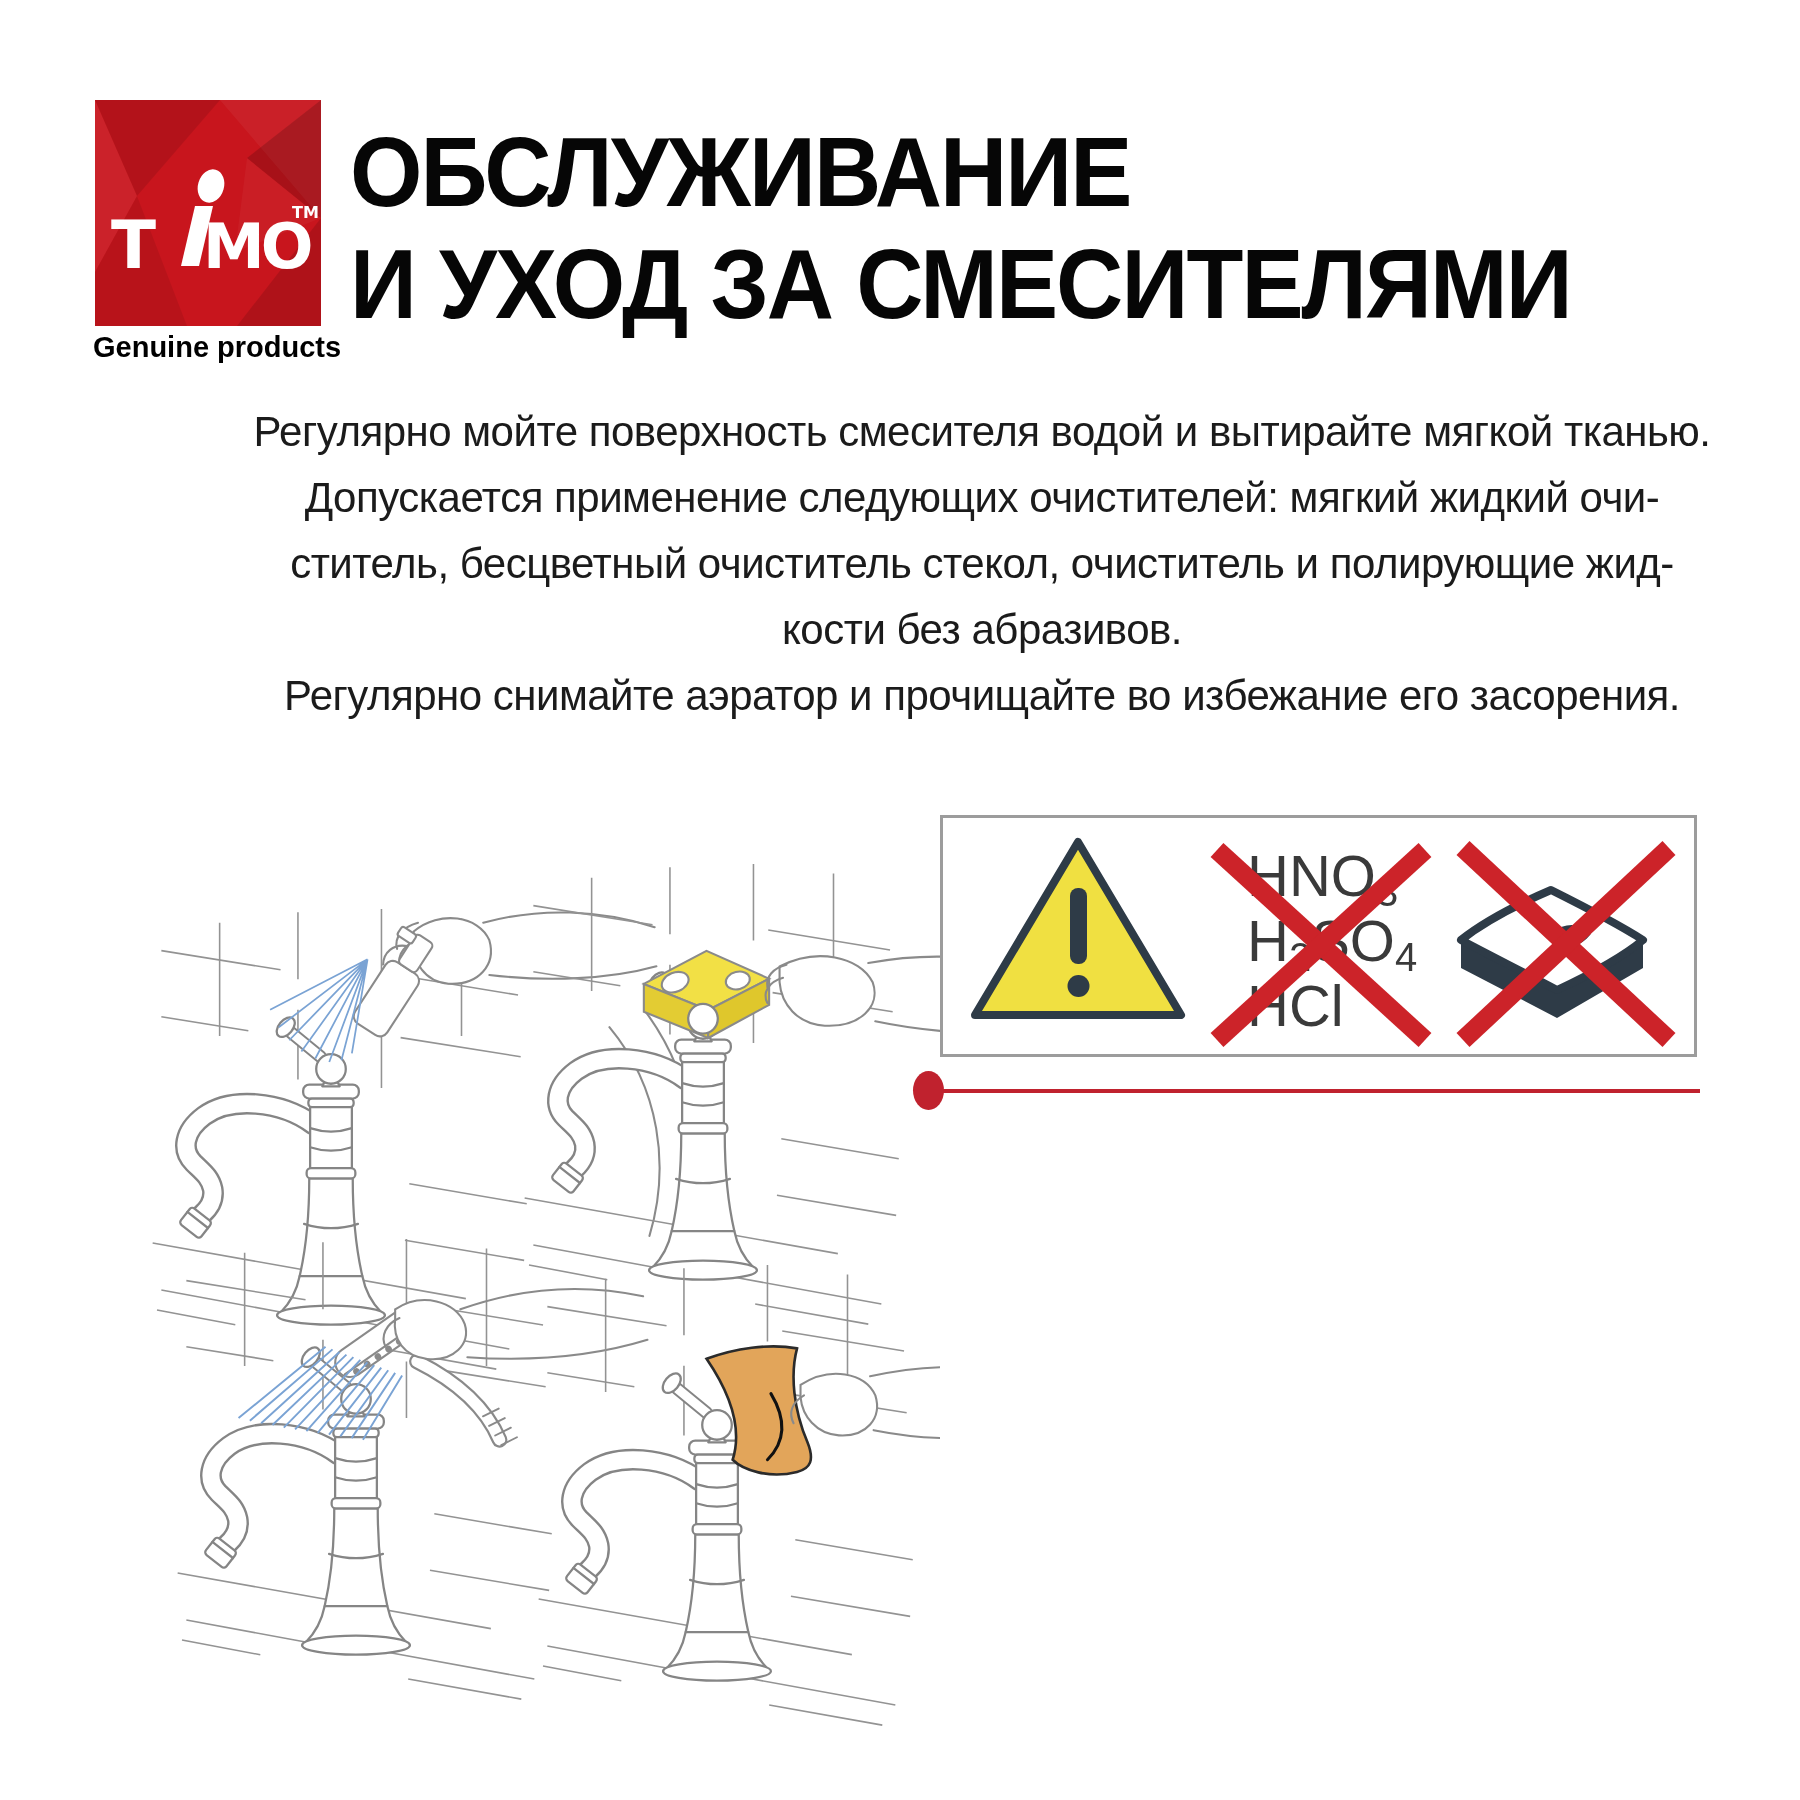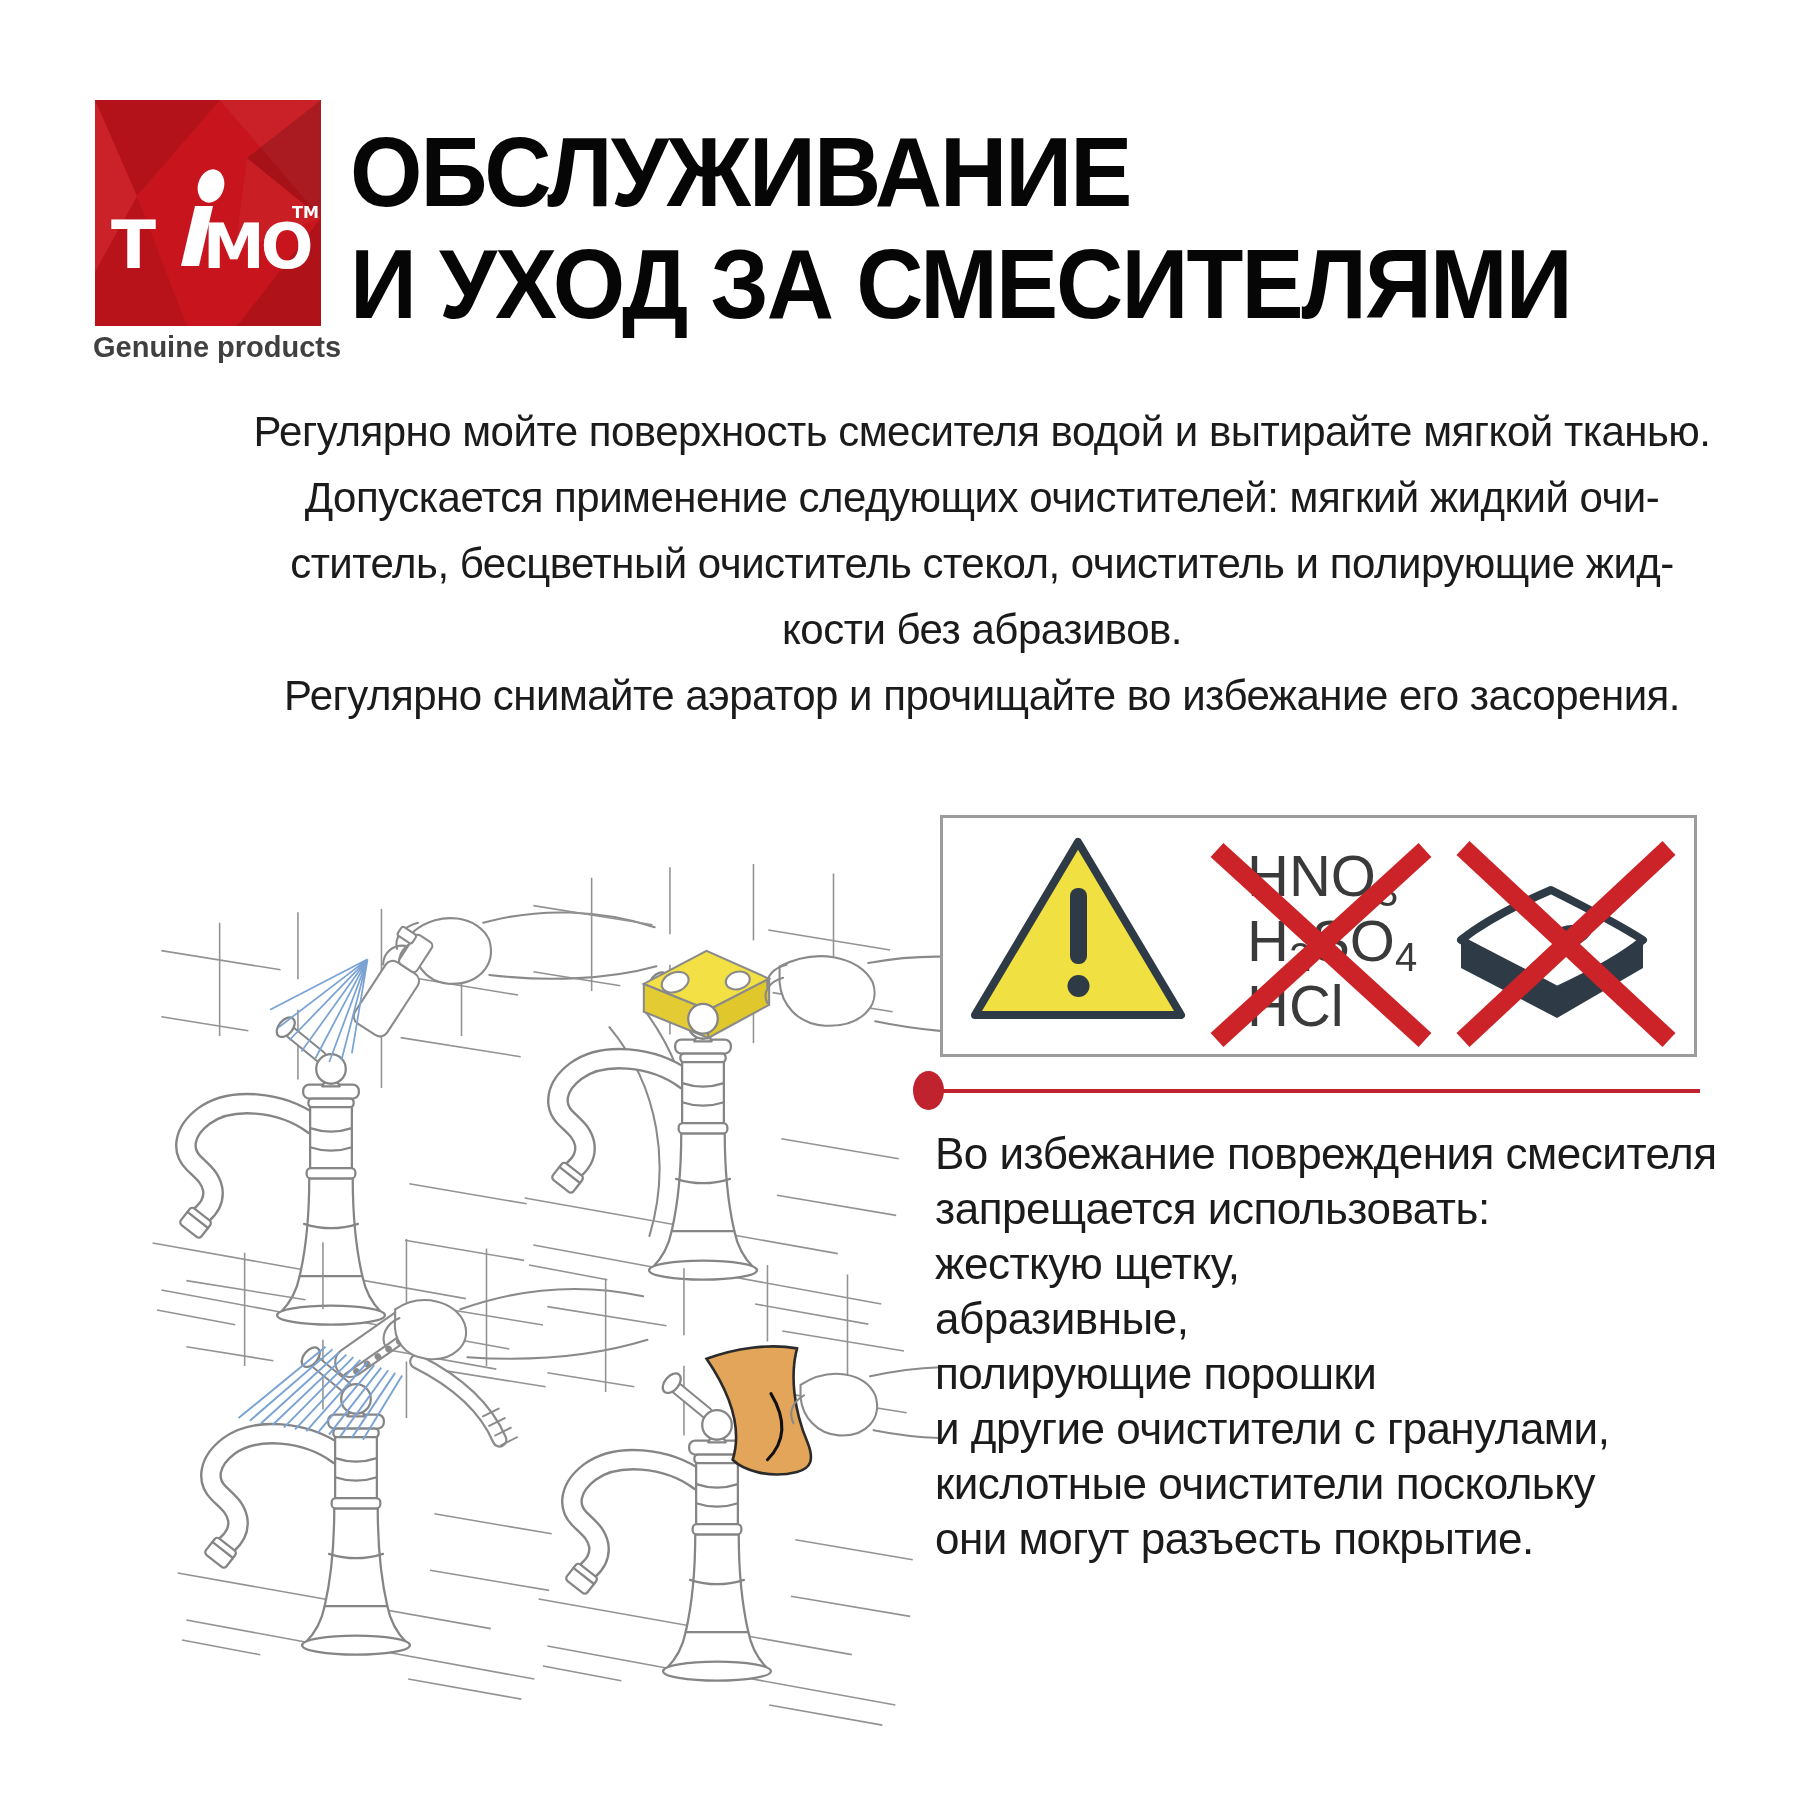--- a/index.html
+++ b/index.html
@@ -1,21 +1,21 @@
 <!DOCTYPE html>
 <html><head>
 <meta charset="utf-8">
 <style>
   html,body{margin:0;padding:0;background:#fff;}
   .page{position:relative;width:1800px;height:1800px;background:#fff;overflow:hidden;
         font-family:"Liberation Sans",sans-serif;color:#1b1b1b;}
   
   .logo-box{position:absolute;left:95px;top:100px;width:226px;height:226px;}
   .tagline{position:absolute;left:93px;top:331px;width:260px;font-size:29px;font-weight:bold;
-           color:#404040;letter-spacing:0;}
+           color:#000000;letter-spacing:0;}
   
   .title{position:absolute;left:350px;top:116px;font-size:99px;line-height:112px;font-weight:bold;
          color:#060606;letter-spacing:-2px;transform:scaleX(.94);transform-origin:left top;white-space:nowrap;}
   
   .intro{position:absolute;left:172px;top:399px;width:1620px;font-size:42px;line-height:66px;
          font-weight:300;letter-spacing:-.5px;white-space:pre-line;color:#1b1b1b;text-align:center;}
   
   .illustrations{position:absolute;left:140px;top:728px;width:800px;height:1072px;}
   
   .warning-box{position:absolute;left:940px;top:815px;width:757px;height:242px;
@@ -220,22 +220,14 @@
       <g stroke="#cc2329" stroke-width="19">
         <line x1="520" y1="30" x2="726" y2="222"></line>
         <line x1="726" y1="30" x2="520" y2="222"></line>
       </g>
     </svg>
   </div>
 
   <div class="divider-dot"></div>
   <div class="divider-line"></div>
 
-  <div class="prohibition">Во избежание повреждения смесителя
-запрещается использовать:
-жесткую щетку,
-абразивные,
-полирующие порошки
-и другие очистители с гранулами,
-кислотные очистители поскольку
-они могут разъесть покрытие.</div>
 
 </div>
 
 </body></html>

